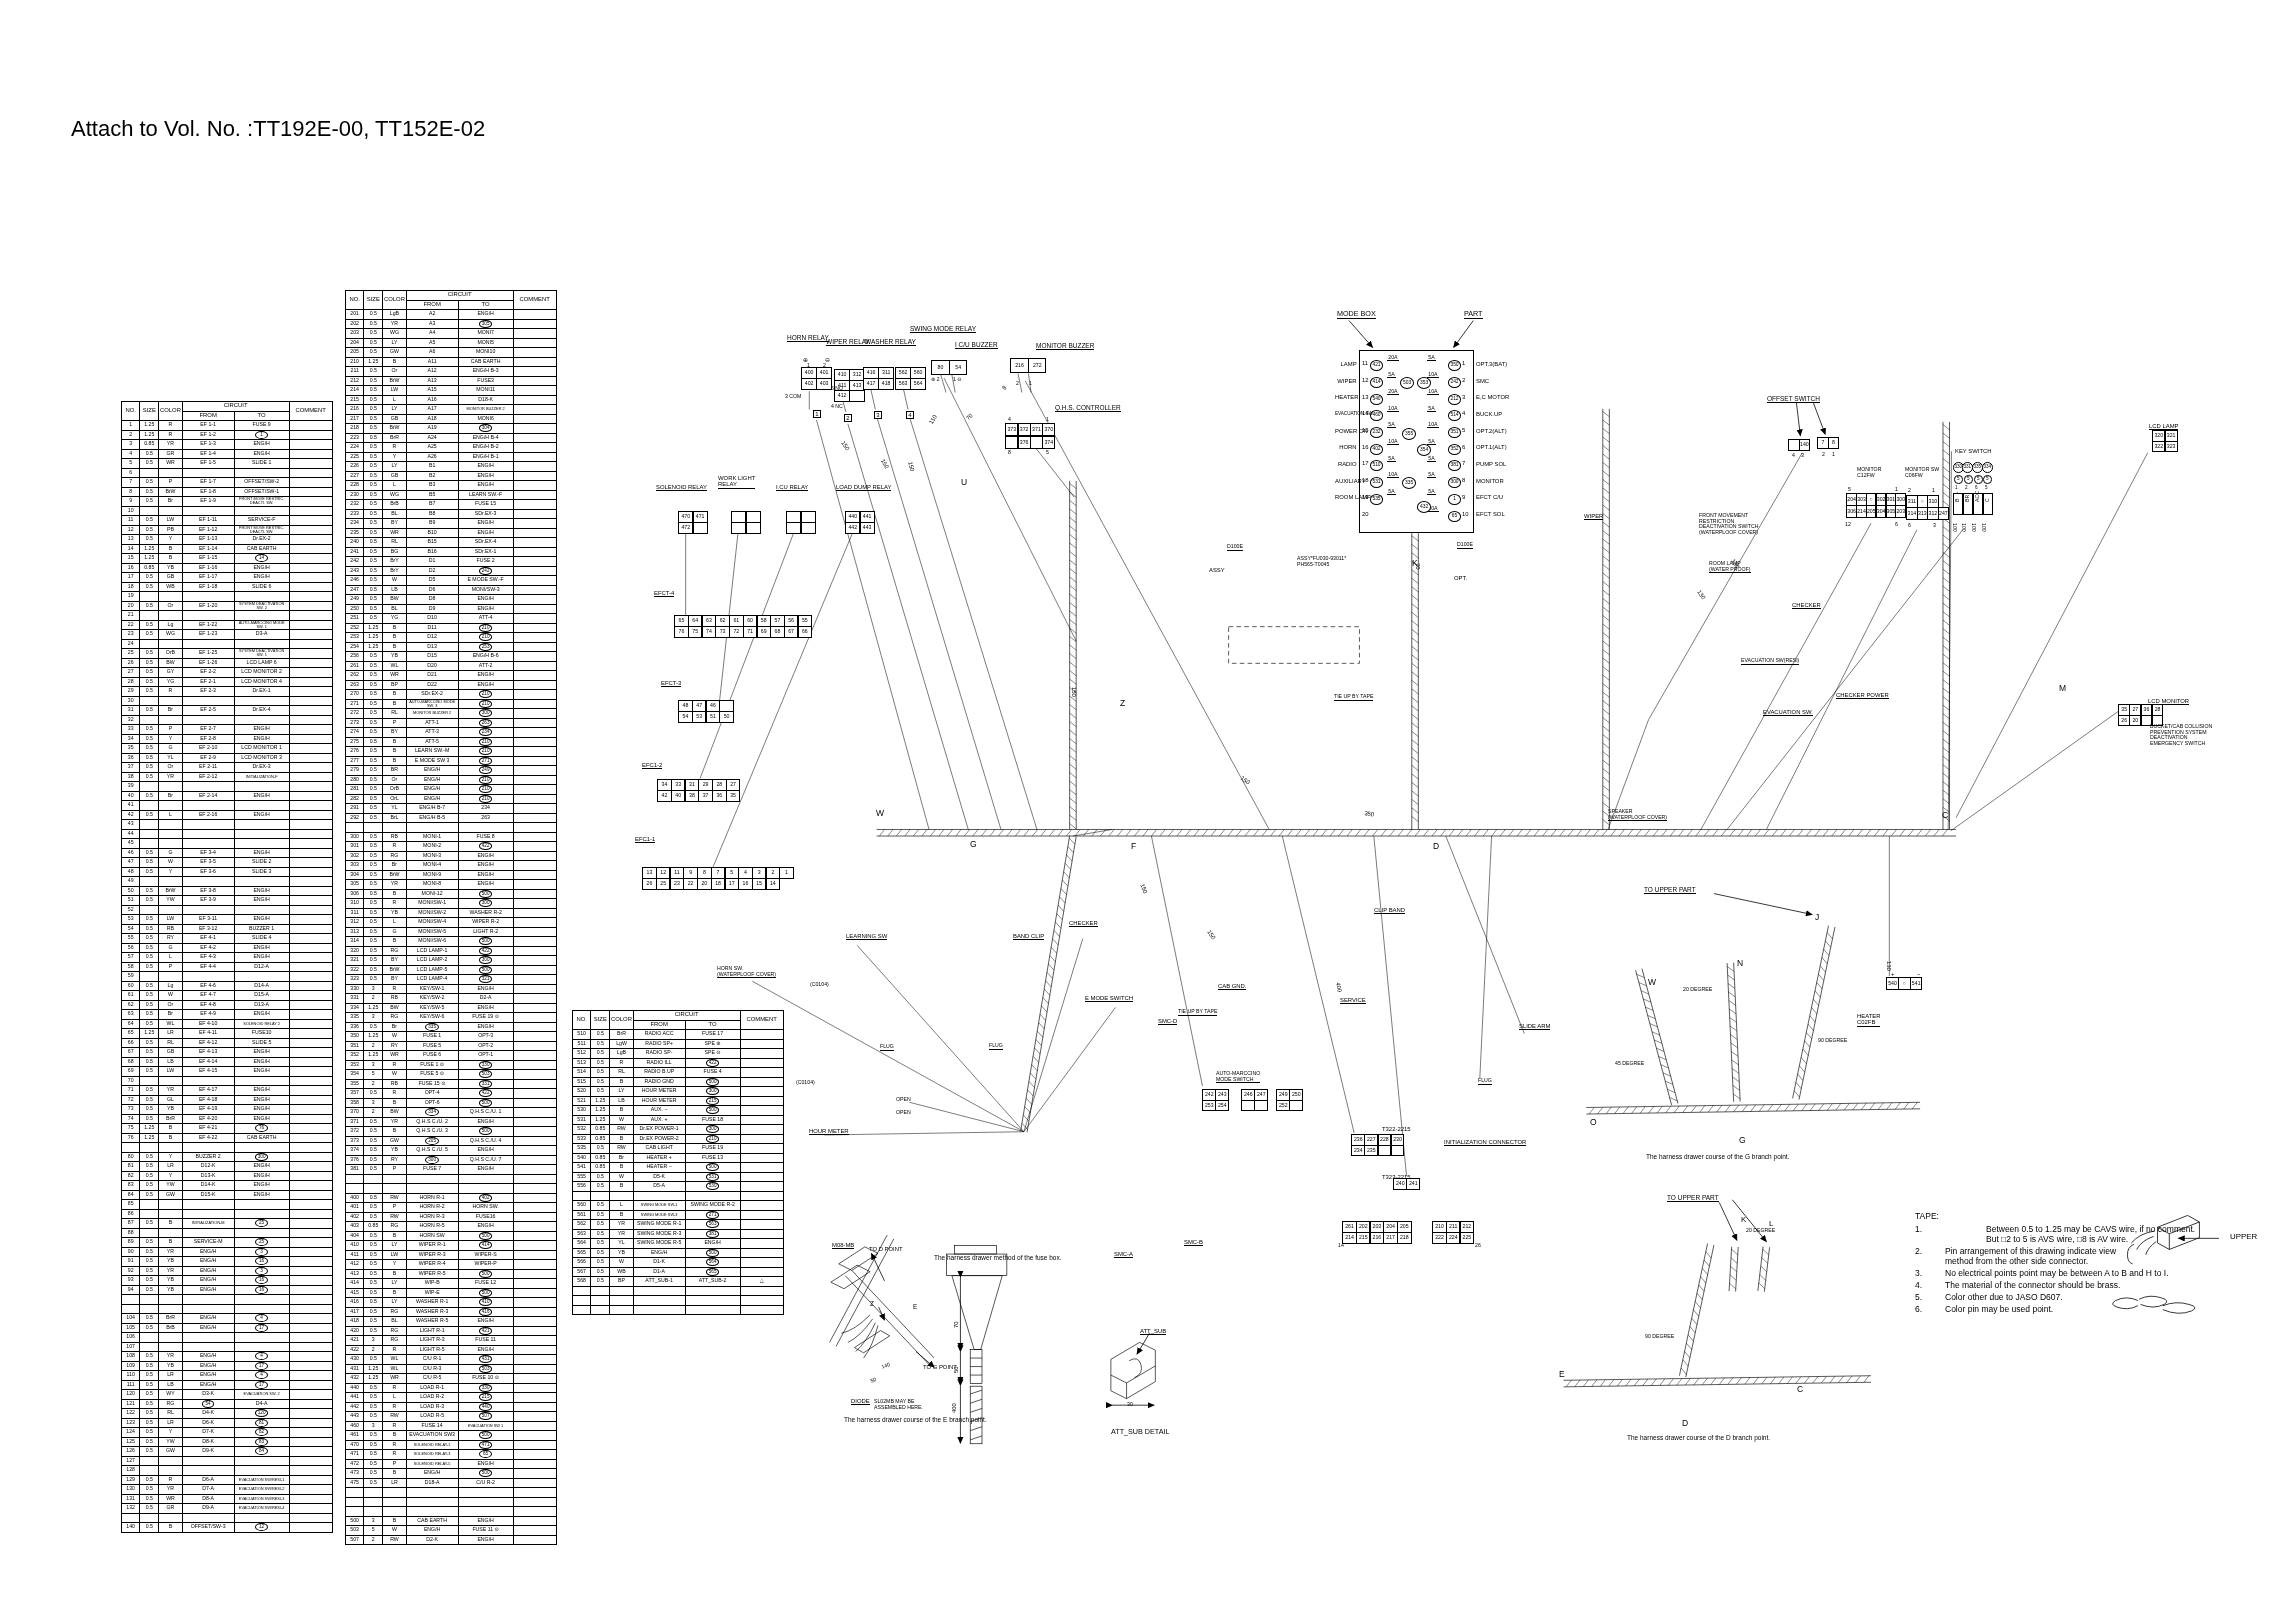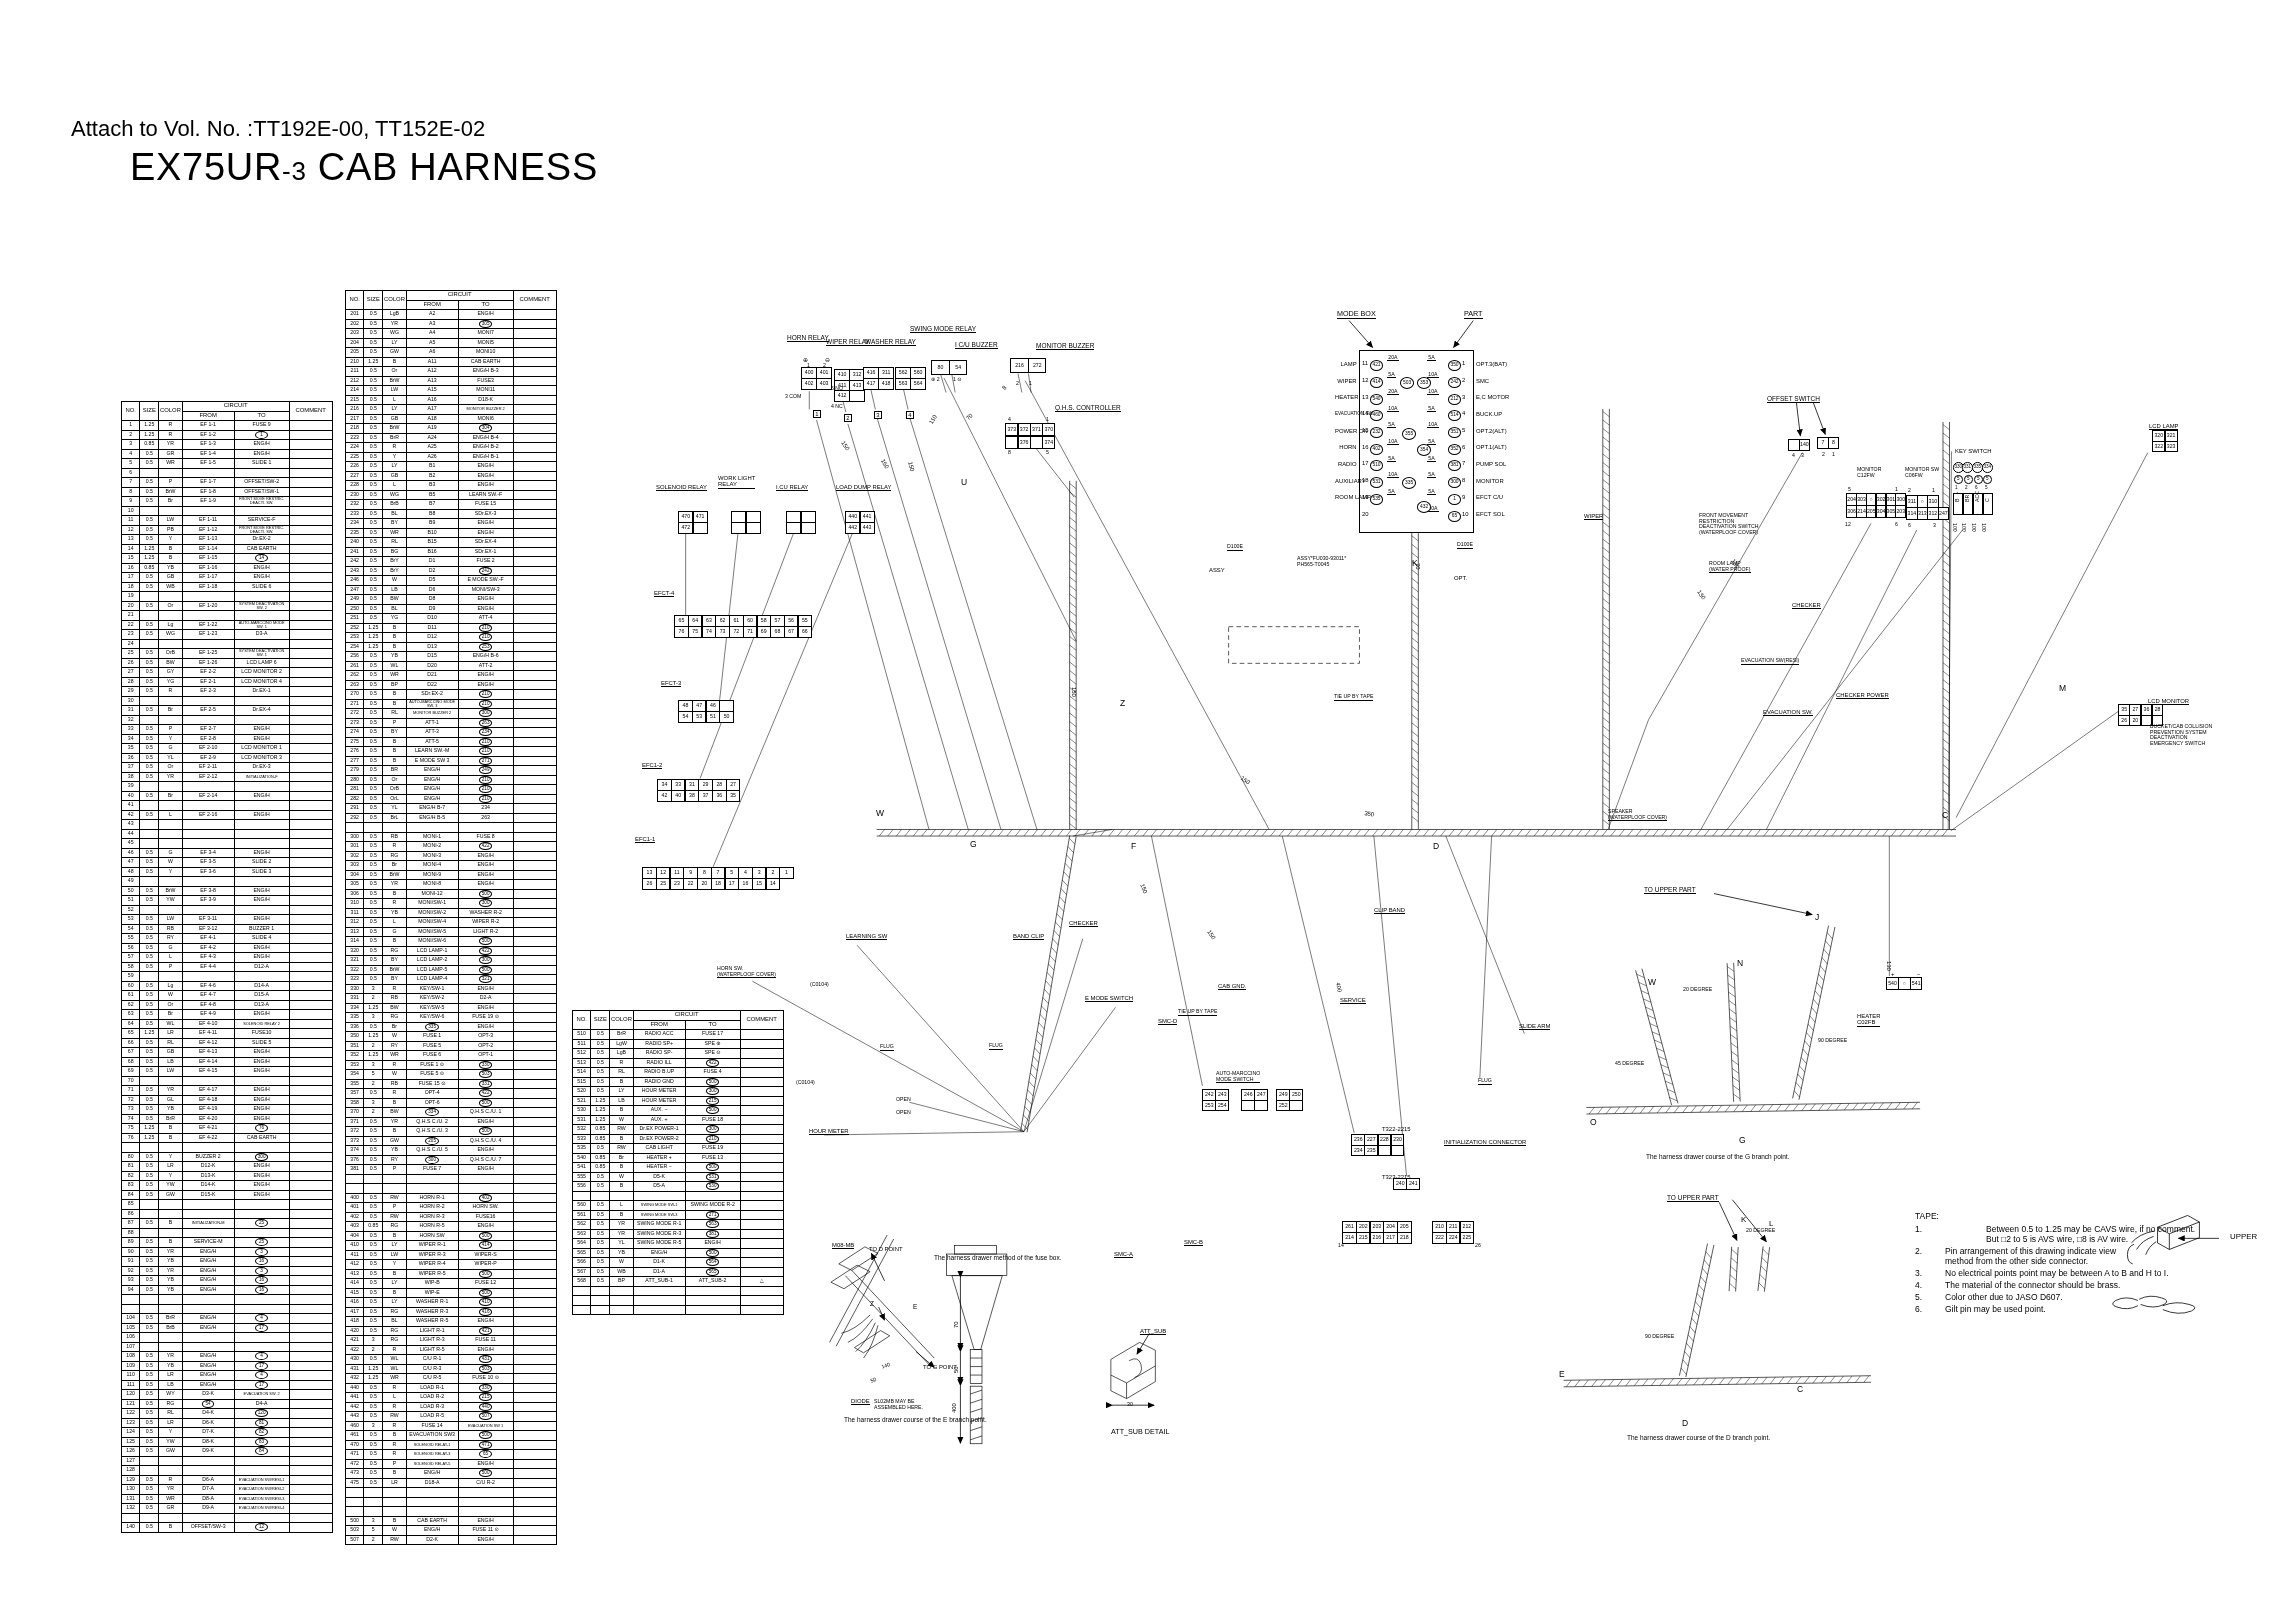--- a/index.html
+++ b/index.html
@@ -658,21 +658,20 @@
     <path d="M1330,2010 q-24,24 -44,28 M1334,2016 q-20,28 -38,36 M1338,2022 q-14,30 -30,44 M1342,2026 q-8,32 -22,50"></path>
     <path d="M1306,2060 L1346,2034 L1360,2042 L1320,2068 Z"></path>
   </g>
   <g stroke="#000" stroke-width="1" fill="none" stroke-dasharray="7 5">
     <rect x="1878" y="958" width="200" height="56"></rect>
   </g>
 </svg>
 
 <div id="hdr">
   <div class="l1">Attach to Vol. No. :TT192E-00, TT152E-02</div>
-  <div class="l2"><span>EX75UR</span><span class="sub">-3</span><span> CAB HARNESS</span></div>
 </div>
 
 <div id="table1" class="tblwrap" style="left:121px;top:401px;width:216px;">
     <table class="ctab">
       <colgroup>
         <col style="width: 18.3px;">
         <col style="width: 19px;">
         <col style="width: 21.6px;">
         <col style="width: 52px;">
         <col style="width: 55px;">
@@ -3630,18 +3629,18 @@
       <div class="ni">
         <div class="nn">4.</div>
         <div style="white-space: pre-line;">The material of the connector should be brass.</div>
       </div>
       <div class="ni">
         <div class="nn">5.</div>
         <div style="white-space: pre-line;">Color other due to JASO D607.</div>
       </div>
       <div class="ni">
         <div class="nn">6.</div>
-        <div style="white-space: pre-line;">Gilt pin may be used   point.</div>
+        <div style="white-space: pre-line;">Color pin may be used   point.</div>
       </div>
     </div>
 </div>
 <div class="lab" style="left:2230px;top:1233px;font-size:7.9px;">UPPER</div>
 
 
 </body></html>

